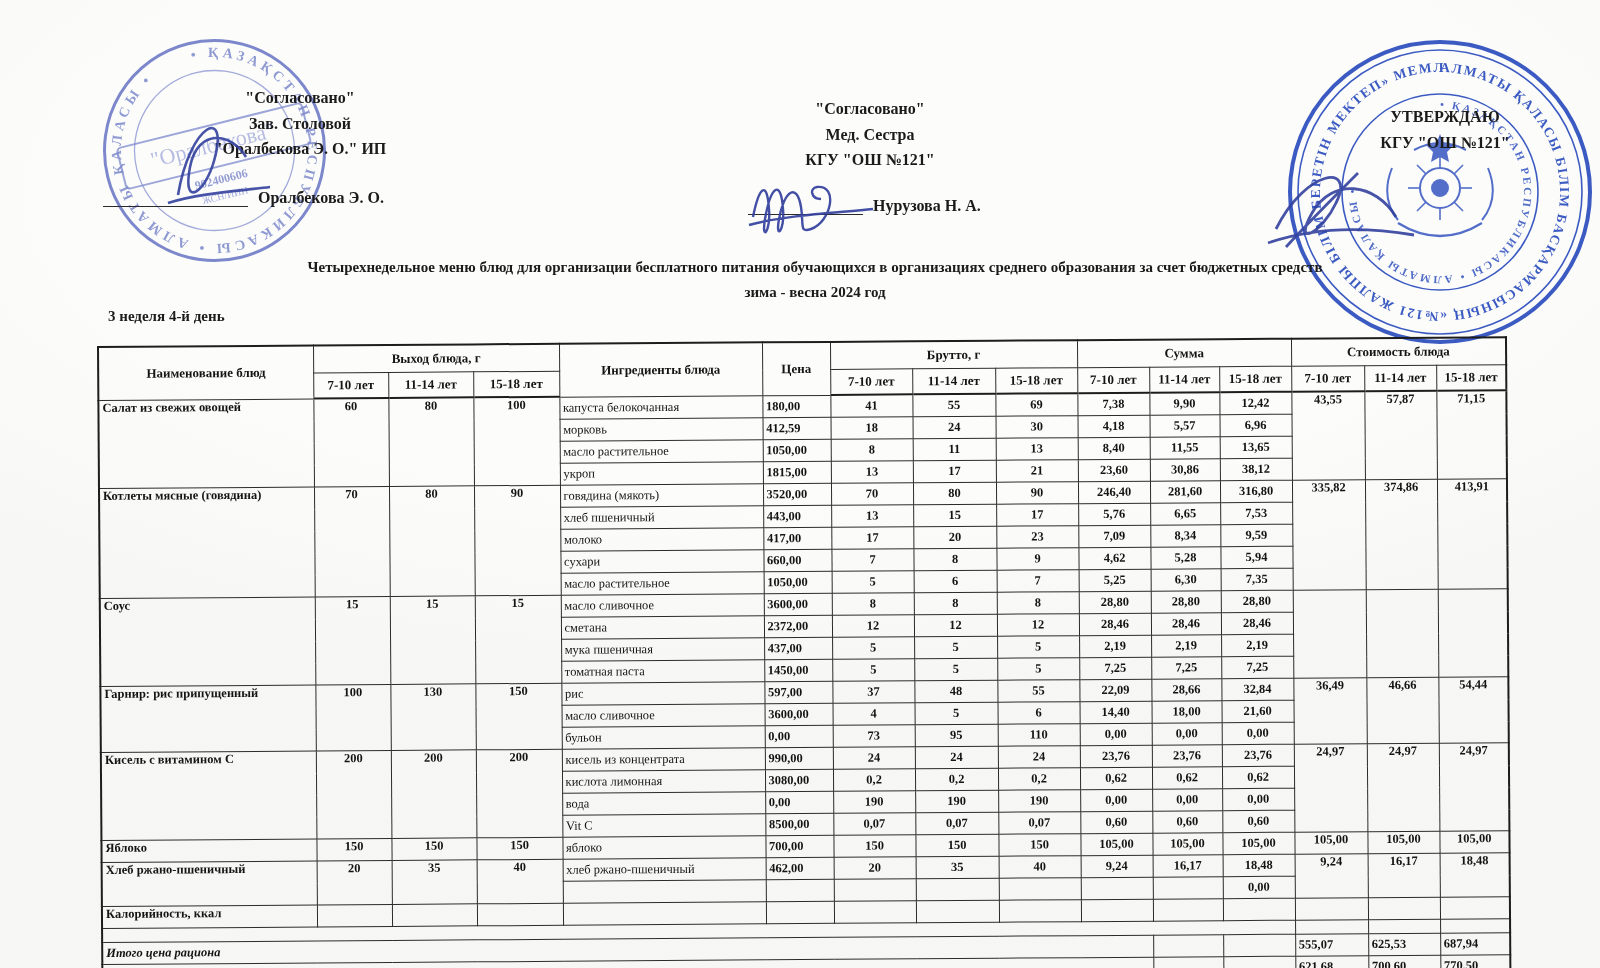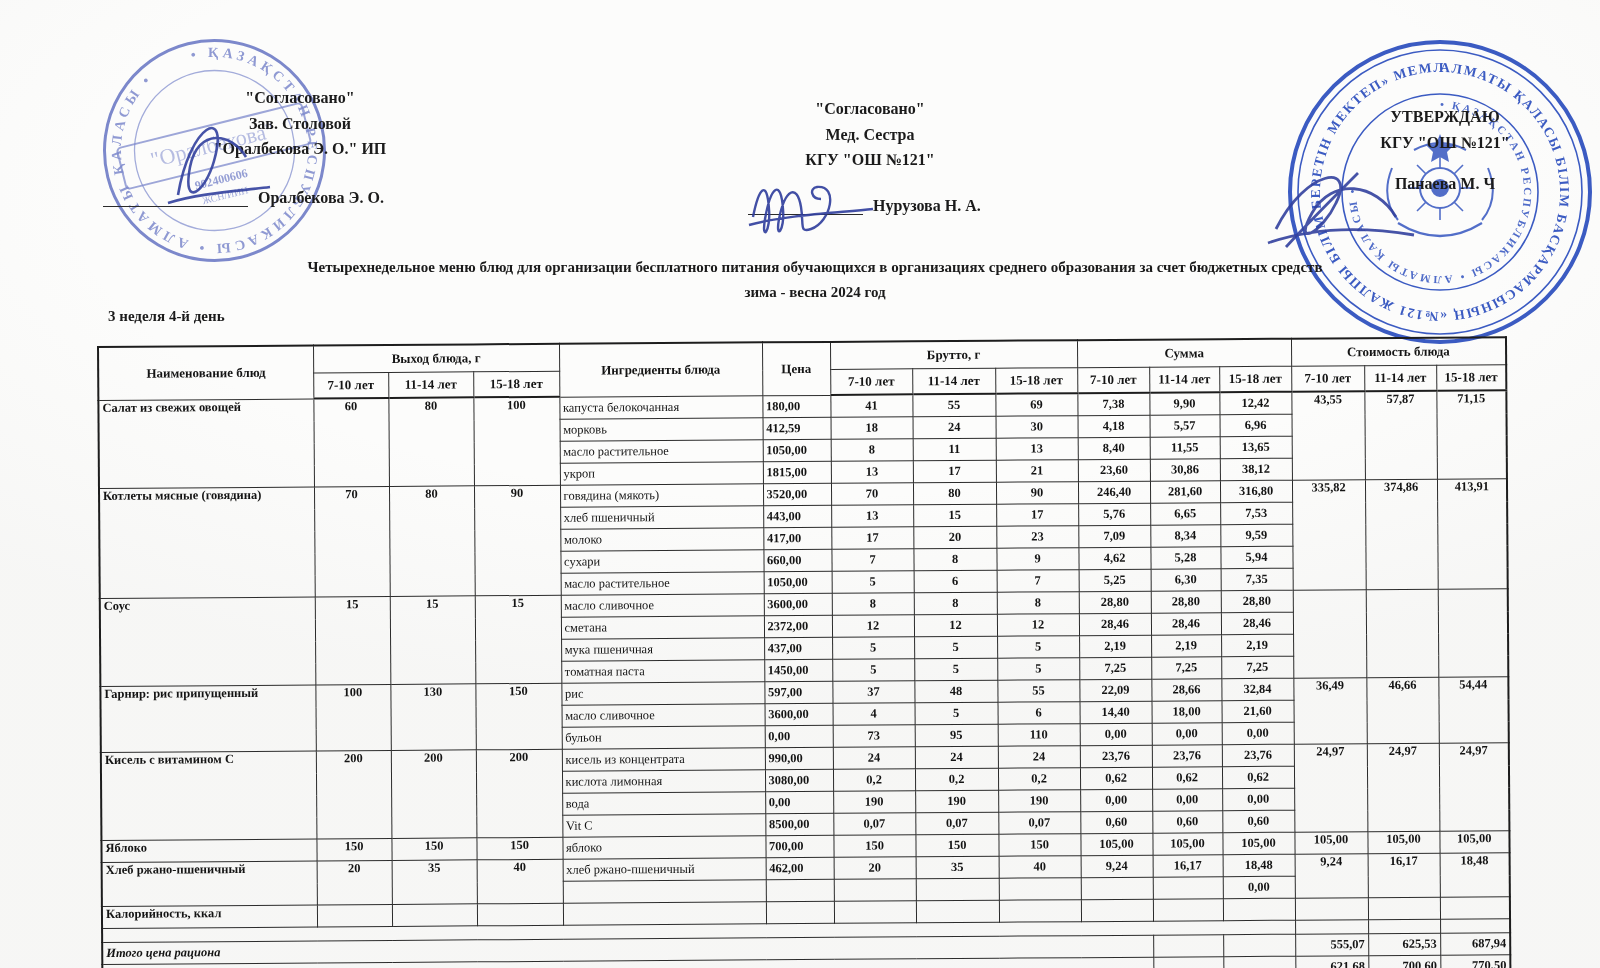--- a/index.html
+++ b/index.html
@@ -40,21 +40,21 @@
   table.menu th, table.menu td{border:1px solid #2c2c2c;padding:1px 3px;height:19px;overflow:hidden;white-space:nowrap;}
   table.menu thead th{font-weight:bold;text-align:center;font-size:13px;}
   table.menu thead tr:first-child th{height:24px;}
   table.menu thead tr:last-child th{height:22px;border-bottom:2px solid #1d1d1d;}
   td.dish{text-align:left;vertical-align:top;font-weight:bold;padding-left:4px;}
   td.num{text-align:center;font-weight:bold;}
   td.vt{vertical-align:top;}
   td.ingr{text-align:left;font-weight:normal;padding-left:5px;}
   td.price{font-weight:bold;padding-right:5px;}
   td.total-label{font-style:italic;font-weight:bold;text-align:left;padding-left:4px;}
-  td.total-val{text-align:right;font-weight:bold;padding-right:4px;}
+  td.total-val{text-align:left;font-weight:bold;padding-right:4px;}
   tr.spacer-row td{height:11px;}
 </style>
 </head>
 <body>
 
 <div class="page">
 
   <svg class="stamp stamp-left" width="245" height="245" viewBox="0 0 245 245">
     <defs>
       <path id="lring" d="M122.5,29 a93.5,93.5 0 1,1 -0.01,0 z"></path>
@@ -127,21 +127,20 @@
     <span class="sig-line" style="width:115px;"></span>
     <span>Нурузова Н. А.</span>
   </div>
   <svg class="sig-svg" style="left:745px;top:165px;" width="150" height="70" viewBox="0 0 150 70">
     <path d="M8,52 c6,-30 14,-38 16,-8 c2,22 -8,34 -4,10 c6,-34 16,-40 18,-10 c2,22 -8,32 -4,10 c6,-30 18,-36 22,-12 c3,18 -2,26 10,22 c20,-7 28,-44 6,-42 c-8,1 -6,12 4,12 M4,60 C40,50 90,48 128,44" fill="none" stroke="#32409d" stroke-width="2.4" opacity=".92"></path>
   </svg>
 
   <div class="approve approve-right">
     <div>УТВЕРЖДАЮ</div>
     <div>КГУ "ОШ №121"</div>
-    <span class="right-signer">Панаева М. Ч</span>
   </div>
   <svg class="sig-svg" style="left:1262px;top:155px;" width="190" height="100" viewBox="0 0 190 100">
     <path d="M14,74 C44,14 94,8 74,48 C60,78 30,94 50,58 C70,22 114,28 134,62 M6,88 C52,72 104,72 152,80 M96,18 C70,44 44,70 24,92" fill="none" stroke="#32409d" stroke-width="2.8" opacity=".9"></path>
   </svg>
 
   <div class="doc-title">
     <div>Четырехнедельное меню блюд для организации бесплатного питания обучающихся в организациях среднего образования за счет бюджетных средств</div>
     <div class="sub">зима - весна 2024 год</div>
   </div>
 

